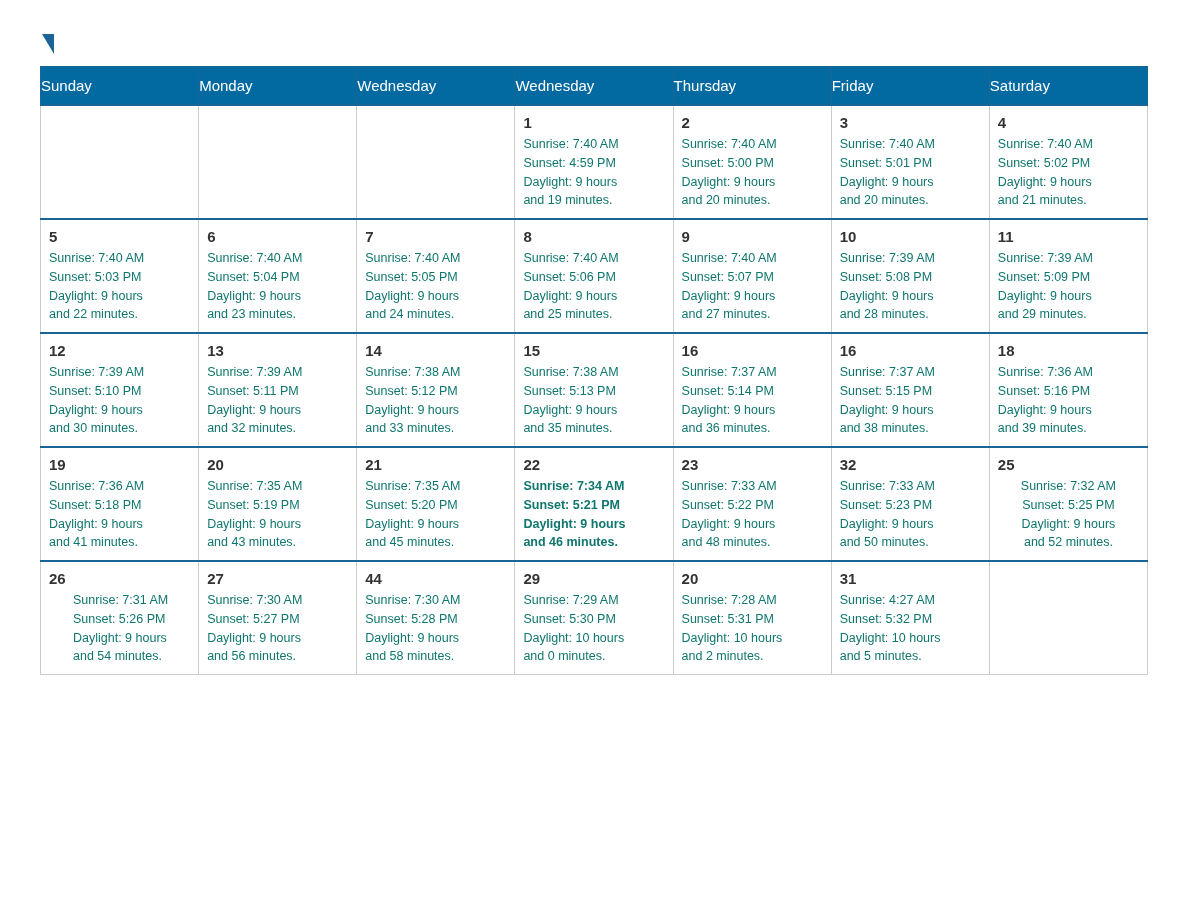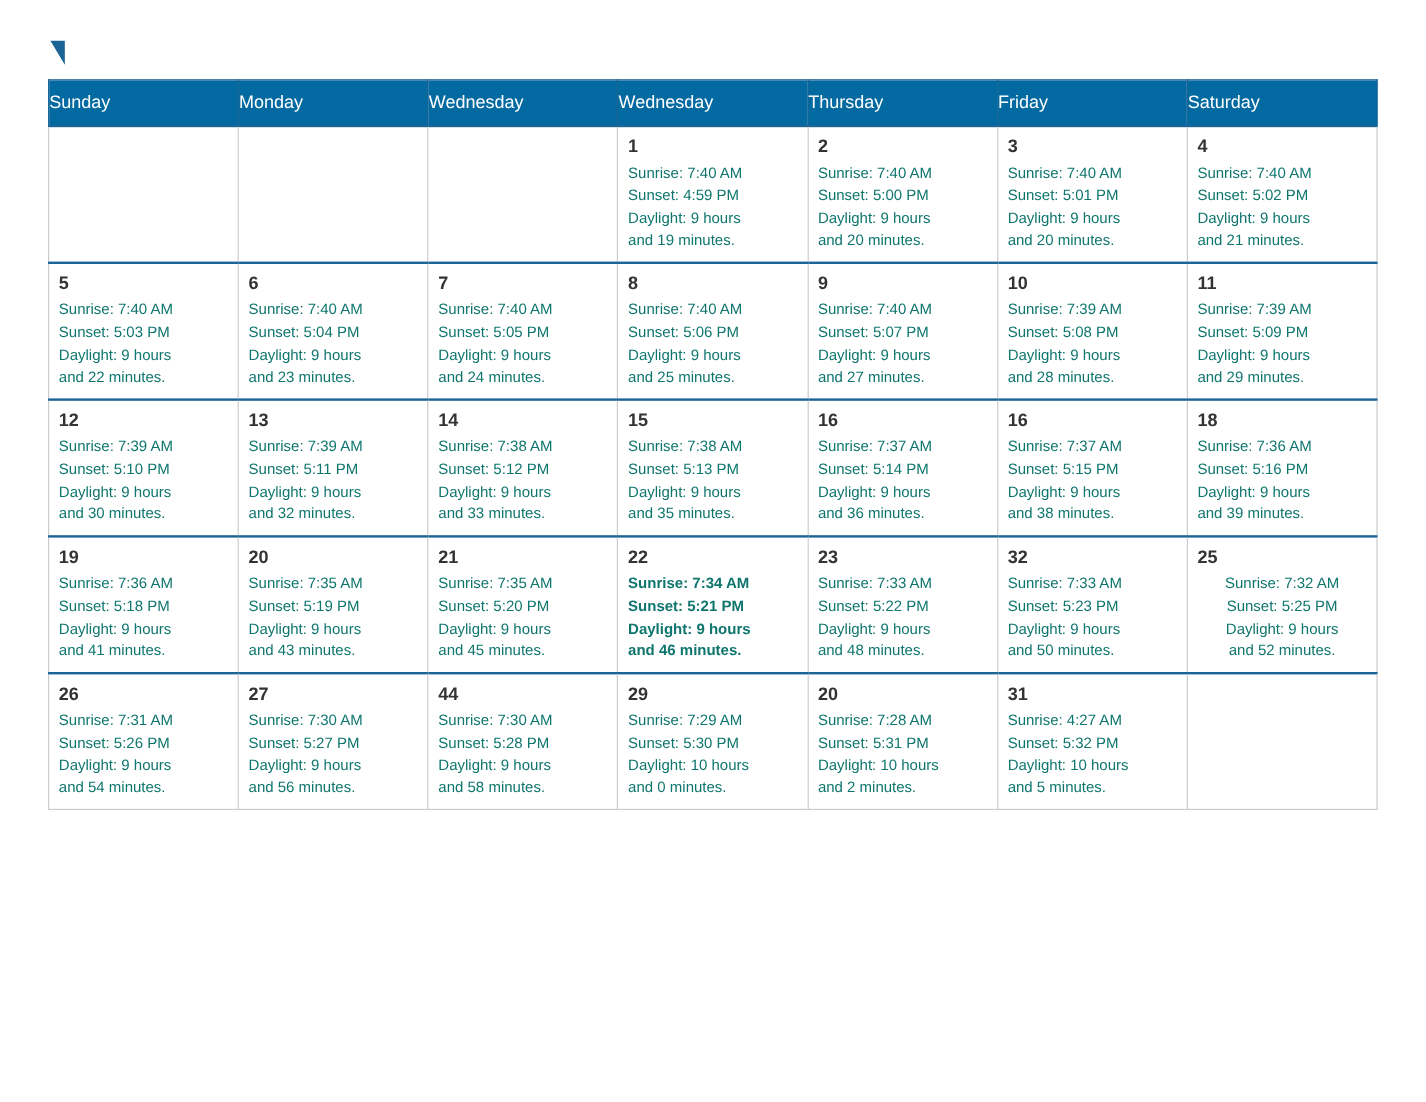--- a/index.html
+++ b/index.html
@@ -314,21 +314,21 @@
           <span class="day-number">25</span>
           <div class="day-info" style="white-space: pre-line; text-align: center;">Sunrise: 7:32 AM
 Sunset: 5:25 PM
 Daylight: 9 hours
 and 52 minutes.</div>
         </td>
       </tr>
       <tr class="week-row">
         <td>
           <span class="day-number">26</span>
-          <div class="day-info" style="white-space: pre-line;">Sunrise: 7:31 AM
+          <div class="day-info" style="white-space: pre-line; margin-left: 24px;">Sunrise: 7:31 AM
 Sunset: 5:26 PM
 Daylight: 9 hours
 and 54 minutes.</div>
         </td>
         <td>
           <span class="day-number">27</span>
           <div class="day-info" style="white-space: pre-line;">Sunrise: 7:30 AM
 Sunset: 5:27 PM
 Daylight: 9 hours
 and 56 minutes.</div>

